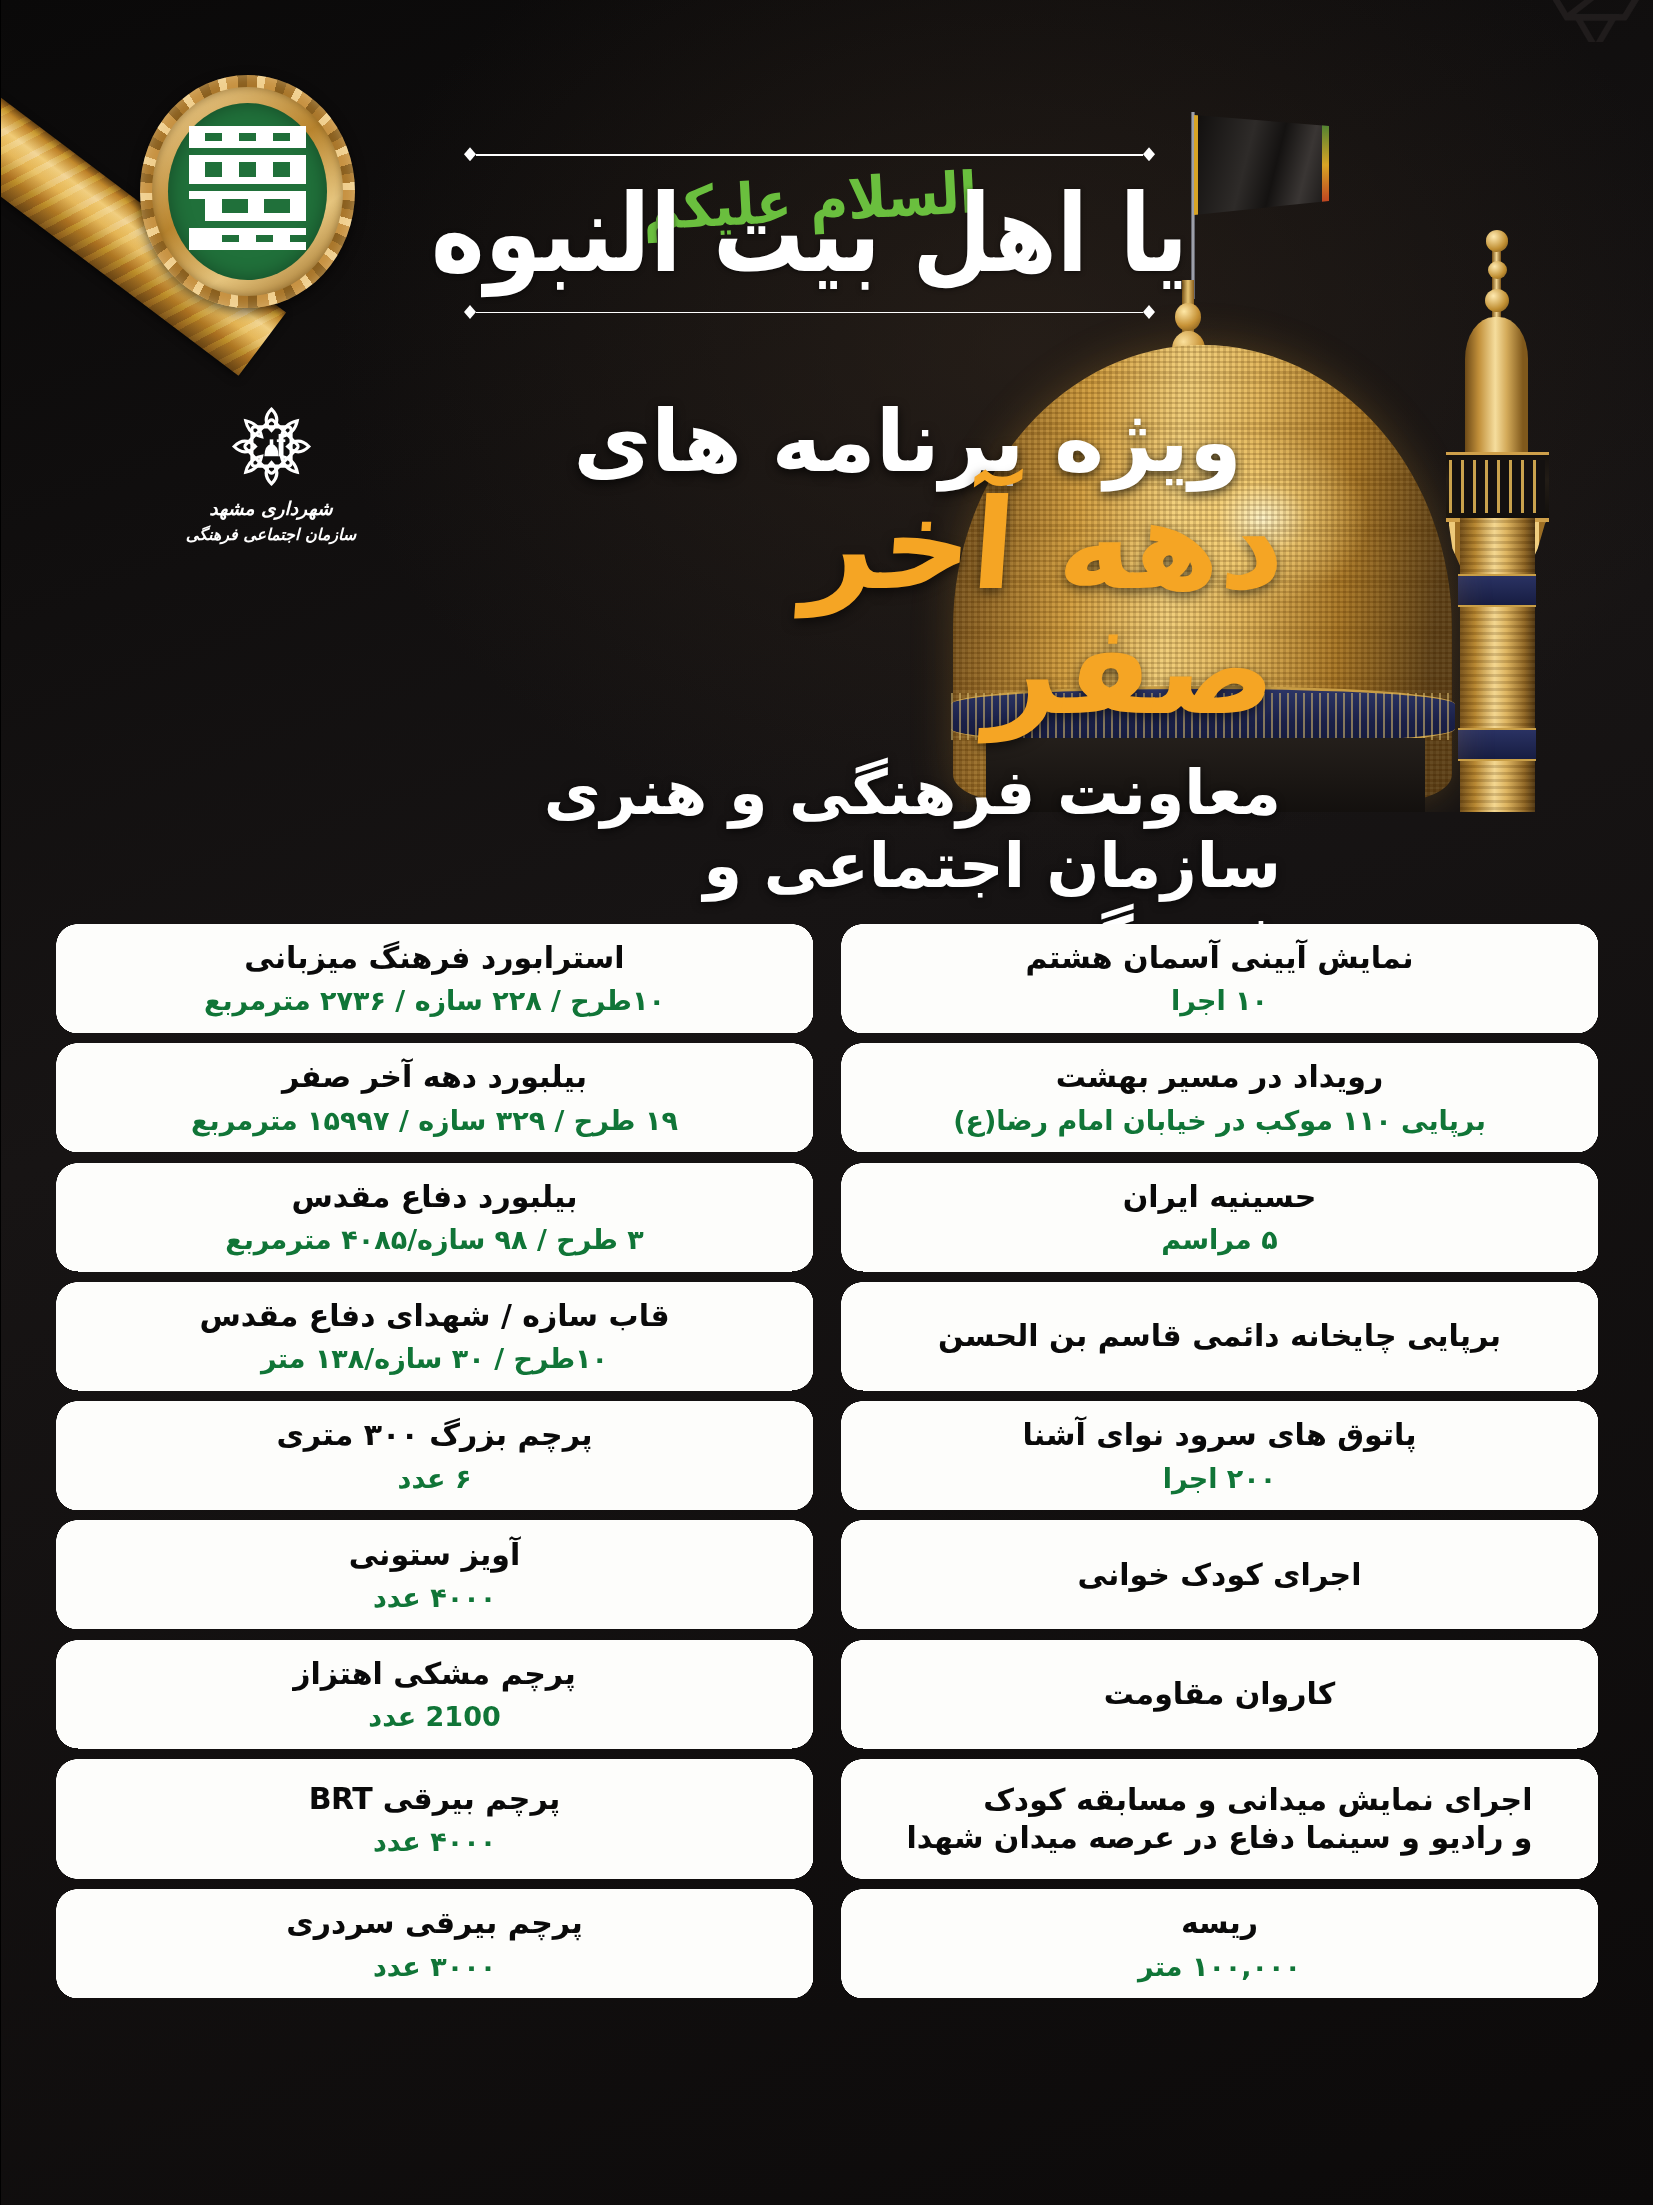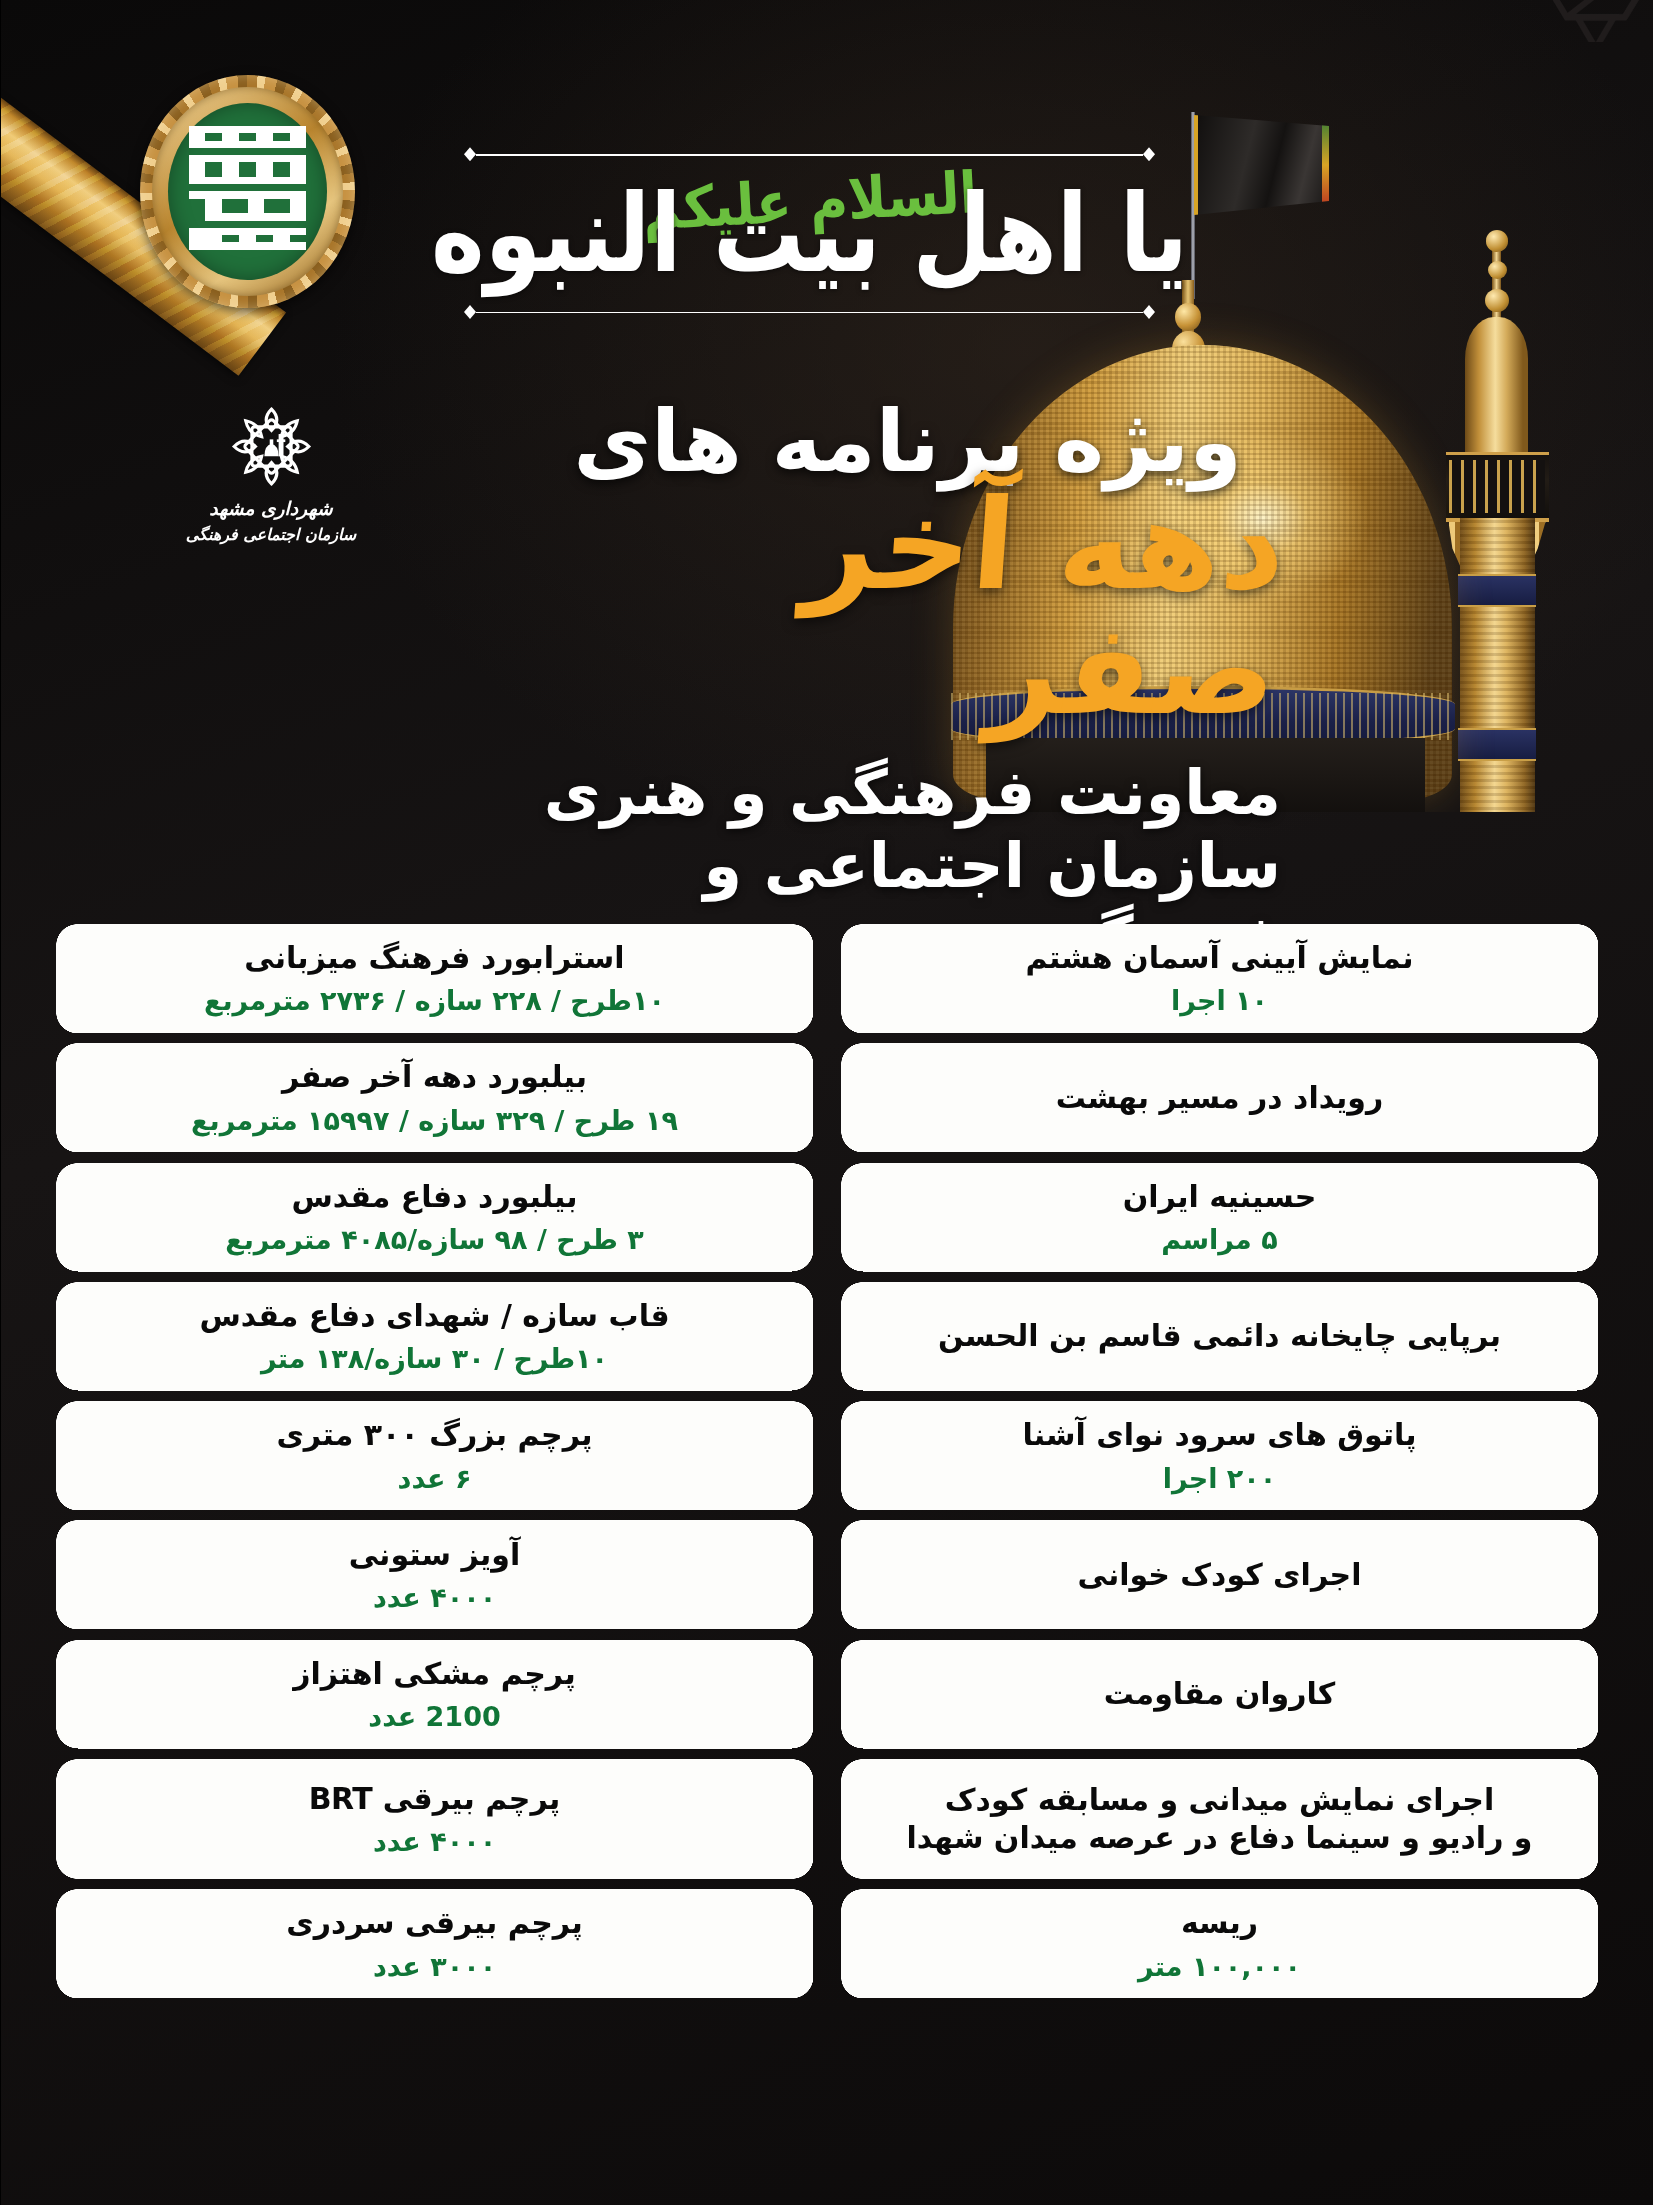--- a/index.html
+++ b/index.html
@@ -244,21 +244,20 @@
     position:absolute; left:0; right:0; top:924px; z-index:6;
     padding:0 56px;
     display:grid; grid-template-columns:1fr 1fr; column-gap:28px; row-gap:10.3px;
     direction:rtl;
   }
   .card{
     position:relative;
     min-height:109px;
     display:flex; flex-direction:column; align-items:center; justify-content:center;
     padding:11.2px 56px;
-    text-align:center;
     background:#fdfdfb;
     filter:drop-shadow(0 3.7px 6.5px rgba(0,0,0,.55));
     
     -webkit-mask:
       radial-gradient(circle 21.5px at 21.5px 21.5px, #000 98%, transparent 100%) top left/50% 50% no-repeat,
       radial-gradient(circle 21.5px at calc(100% - 21.5px) 21.5px, #000 98%, transparent 100%) top right/50% 50% no-repeat,
       radial-gradient(circle 21.5px at 21.5px calc(100% - 21.5px), #000 98%, transparent 100%) bottom left/50% 50% no-repeat,
       radial-gradient(circle 21.5px at calc(100% - 21.5px) calc(100% - 21.5px), #000 98%, transparent 100%) bottom right/50% 50% no-repeat,
       linear-gradient(#000,#000) center/calc(100% - 0px) calc(100% - 43px) no-repeat,
       linear-gradient(#000,#000) center/calc(100% - 43px) 100% no-repeat,
@@ -417,20 +416,21 @@
       <div class="card">
         <div class="card-title">نمایش آیینی آسمان هشتم</div>
         <div class="card-sub">۱۰ اجرا</div>
       </div>
       <div class="card">
         <div class="card-title">استرابورد فرهنگ میزبانی</div>
         <div class="card-sub">۱۰طرح / ۲۲۸ سازه / ۲۷۳۶ مترمربع</div>
       </div>
       <div class="card">
         <div class="card-title">رویداد در مسیر بهشت</div>
+        <div class="card-sub">برپایی ۱۱۰ موکب در خیابان امام رضا(ع)</div>
       </div>
       <div class="card">
         <div class="card-title">بیلبورد دهه آخر صفر</div>
         <div class="card-sub">۱۹ طرح / ۳۲۹ سازه / ۱۵۹۹۷ مترمربع</div>
       </div>
       <div class="card">
         <div class="card-title">حسینیه ایران</div>
         <div class="card-sub">۵ مراسم</div>
       </div>
       <div class="card">

